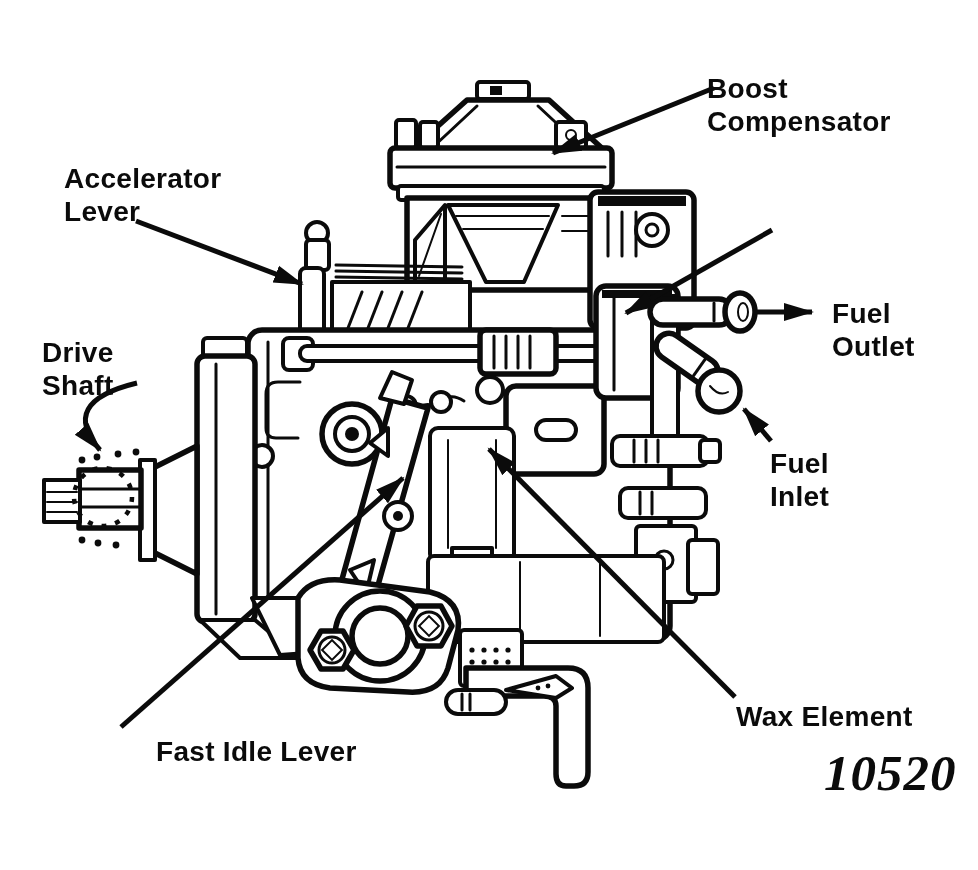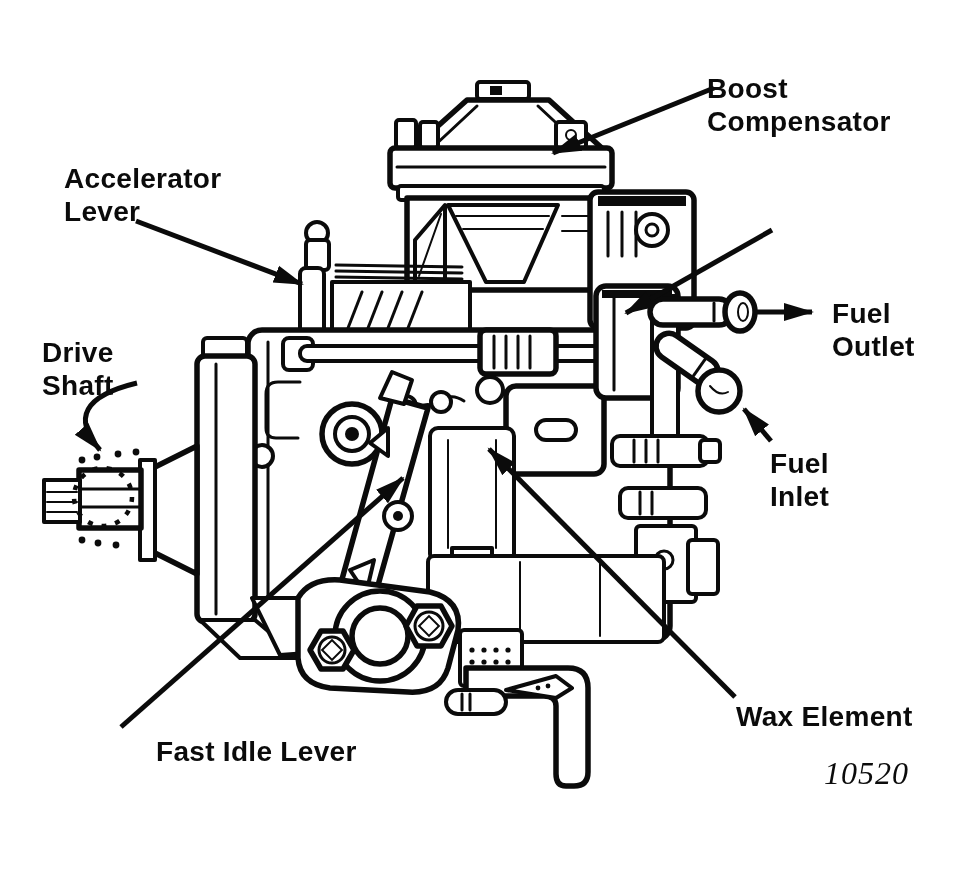--- a/index.html
+++ b/index.html
@@ -18,21 +18,21 @@
   .blk{fill:var(--ink); stroke:none;}
   .leader{stroke:var(--ink); fill:none; stroke-width:5; stroke-linecap:butt;}
   .callout{
     position:absolute; color:var(--ink);
     font-weight:700; font-size:28px; line-height:33px;
     white-space:pre-line; letter-spacing:.3px;
   }
   .partnum{
     position:absolute; color:var(--ink);
     font-family:"Liberation Serif", serif;
-    font-style:italic; font-weight:400; font-size:32px; line-height:46px;
+    font-style:italic; font-weight:700; font-size:51px; line-height:46px;
     letter-spacing:1px;
   }
 </style>
 </head>
 <body>
 
 <div id="stage">
 
   <svg width="978" height="870" viewBox="0 0 978 870">
     <defs>

